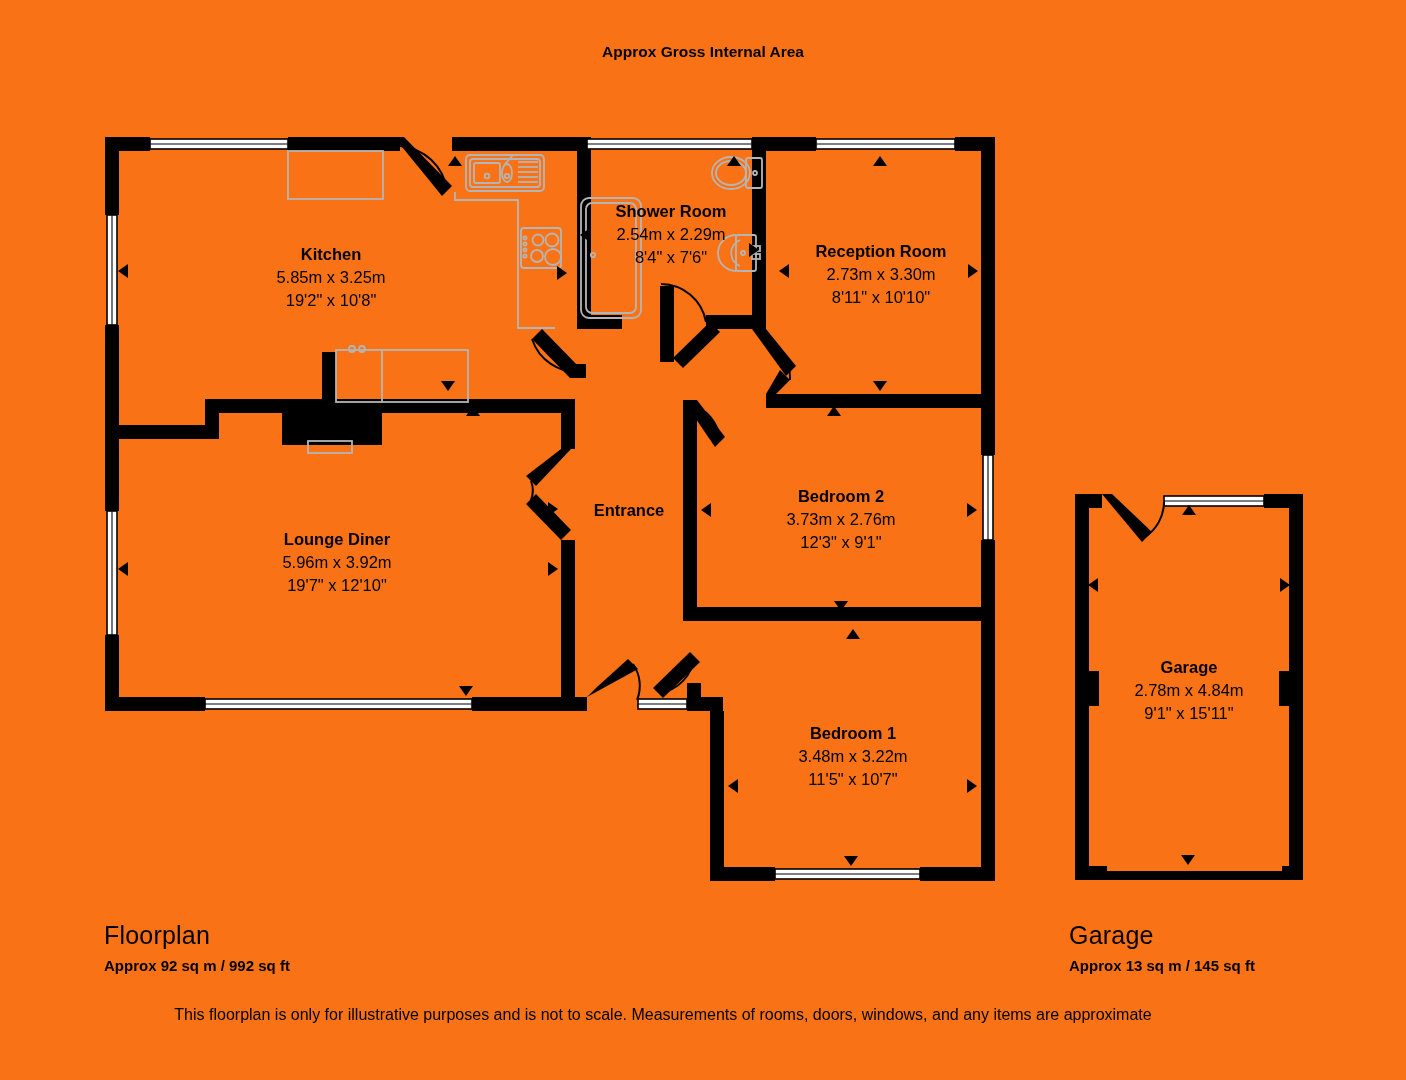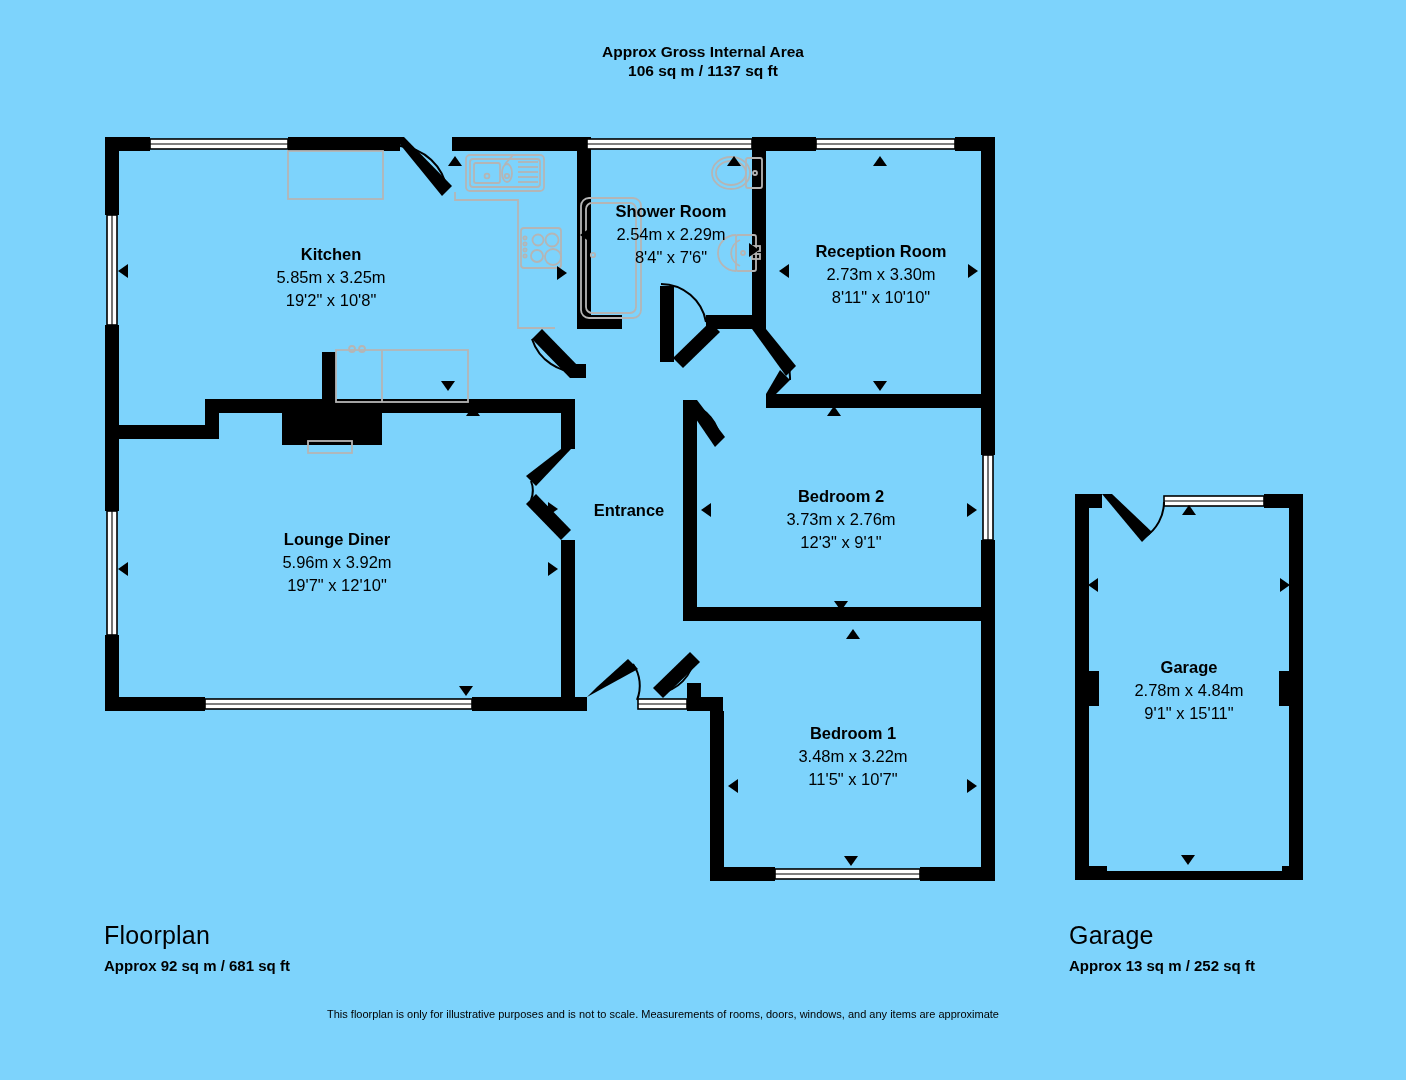--- a/index.html
+++ b/index.html
@@ -8,21 +8,21 @@
     background: #ffffff;
     width: 1406px; height: 1080px;
     font-family: "Liberation Sans", sans-serif;
     color: #000000;
     overflow: hidden;
   }
   #page {
     position: relative;
     width: 1406px;
     height: 1080px;
-    background: #7dd3fc;
+    background: #f97316;
   }
   .hdr {
     position: absolute;
     top: 42px; left: 0; width: 1406px;
     text-align: center;
     font-size: 15.5px;
     font-weight: bold;
     line-height: 19px;
   }
   .hdr div { display: block; }
@@ -62,34 +62,33 @@
   }
   .foot-sub {
     position: absolute;
     font-size: 15px;
     font-weight: bold;
   }
   .disclaimer {
     position: absolute;
     top: 1004px; left: 0; width: 1326px;
     text-align: center;
-    font-size: 11px;
+    font-size: 16px;
     line-height: 21.5px;
     color: #000;
   }
   .disclaimer span { display: block; }
 </style>
 </head>
 <body>
 
 <div id="page">
 
   <div class="hdr">
     <div>Approx Gross Internal Area</div>
-    <div>106 sq m / 1137 sq ft</div>
   </div>
 
   <svg class="plan" viewBox="0 0 1406 1080">
 
     <g fill="#000000">
 
       <rect x="105" y="137" width="14" height="78"></rect>
 
       <rect x="105" y="325" width="14" height="100"></rect>
       <rect x="105" y="425" width="100" height="14"></rect>
@@ -350,22 +349,22 @@
     </g>
     <g>
       <text class="rmname" x="1189" y="673">Garage</text>
       <text class="rmdim" x="1189" y="696">2.78m x 4.84m</text>
       <text class="rmdim" x="1189" y="719">9'1" x 15'11"</text>
     </g>
 
   </svg>
 
   <div class="foot-title" style="left:104px; top:921px;">Floorplan</div>
-  <div class="foot-sub" style="left:104px; top:957px;">Approx 92 sq m / 681 sq ft</div>
+  <div class="foot-sub" style="left:104px; top:957px;">Approx 92 sq m / 992 sq ft</div>
 
   <div class="foot-title" style="left:1069px; top:921px;">Garage</div>
-  <div class="foot-sub" style="left:1069px; top:957px;">Approx 13 sq m / 252 sq ft</div>
+  <div class="foot-sub" style="left:1069px; top:957px;">Approx 13 sq m / 145 sq ft</div>
 
   <div class="disclaimer">
     <span>This floorplan is only for illustrative purposes and is not to scale. Measurements of rooms, doors, windows, and any items are approximate</span>
   </div>
 
 </div>
 
 </body></html>

